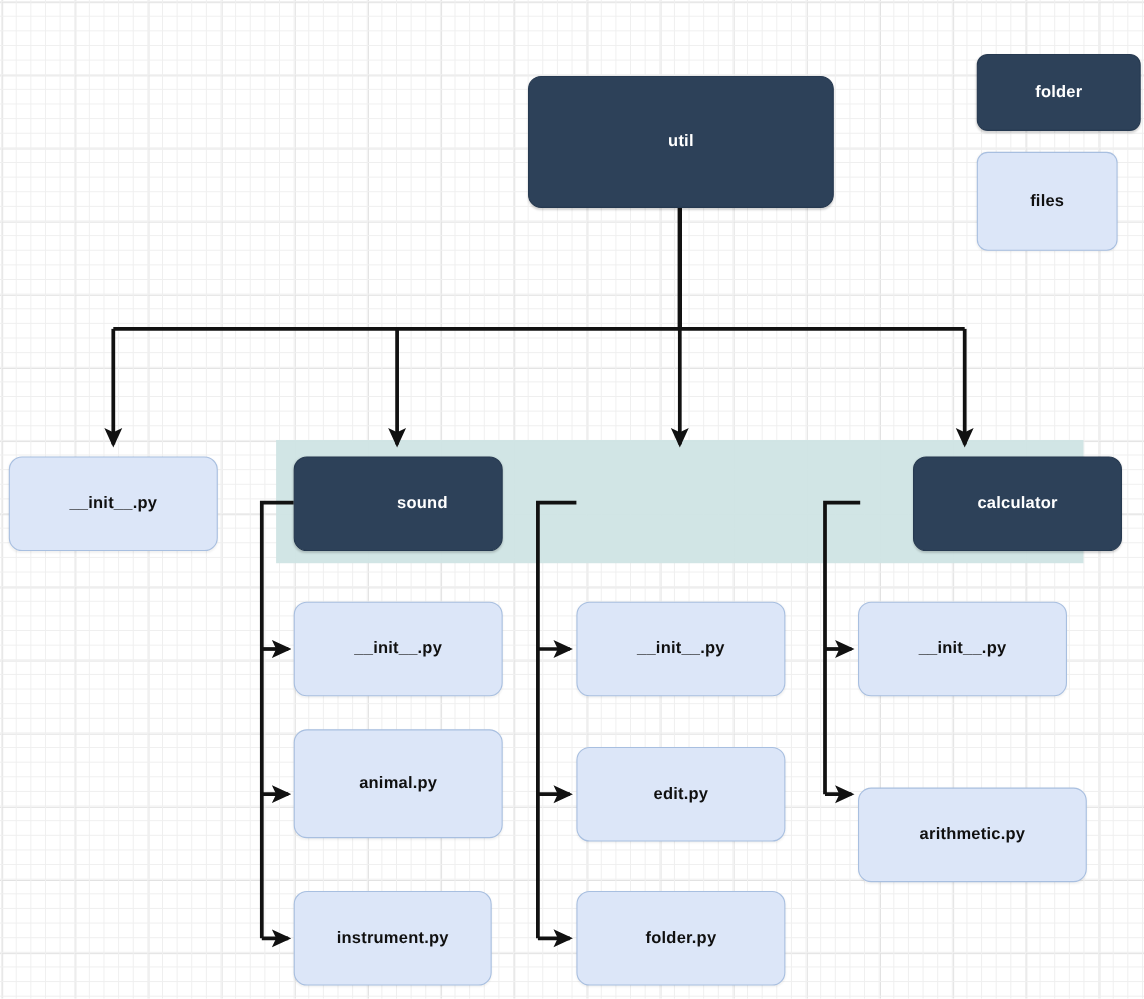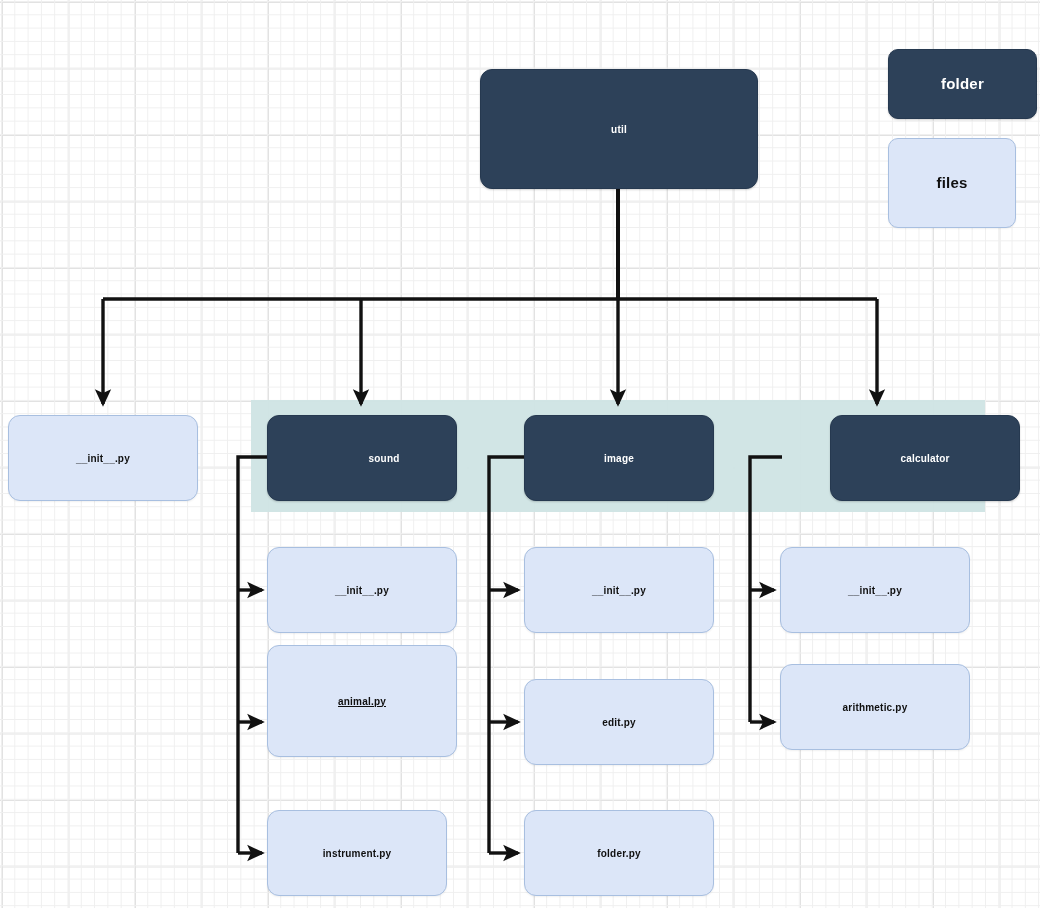--- a/index.html
+++ b/index.html
@@ -44,21 +44,21 @@
     opacity: 0.95;
   }
   .node {
     position: absolute;
     box-sizing: border-box;
     display: flex;
     align-items: center;
     justify-content: center;
     border-radius: 12px;
     font-weight: bold;
-    font-size: 10px;
+    font-size: 15px;
     letter-spacing: 0.2px;
     text-align: center;
     line-height: 1.1;
   }
   .node.folder {
     background: #2d4159;
     color: #ffffff;
     border: 1px solid #263950;
     box-shadow: 0 1px 2px rgba(0,0,0,0.18);
   }
@@ -127,47 +127,44 @@
   <div class="node folder" style="left:480px; top:69px; width:278px; height:120px;">
     <span>util</span>
   </div>
 
   <div class="node file" style="left:8px; top:415px; width:190px; height:86px;">
     <span>__init__.py</span>
   </div>
   <div class="node folder" style="left:267px; top:415px; width:190px; height:86px;padding-left:44px;">
     <span>sound</span>
   </div>
-  <div class="node folder" style="left:524px; top:415px; width:190px; height:86px;">
-    <span>image</span>
-  </div>
   <div class="node folder" style="left:782px; top:415px; width:190px; height:86px;margin-left:48px;">
     <span>calculator</span>
   </div>
 
   <div class="node file" style="left:267px; top:547px; width:190px; height:86px;">
     <span>__init__.py</span>
   </div>
-  <div class="node file" style="left:267px; top:645px; width:190px; height:112px;text-decoration:underline;">
+  <div class="node file" style="left:267px; top:663px; width:190px; height:99px;">
     <span>animal.py</span>
   </div>
   <div class="node file" style="left:267px; top:810px; width:180px; height:86px;">
     <span>instrument.py</span>
   </div>
 
   <div class="node file" style="left:524px; top:547px; width:190px; height:86px;">
     <span>__init__.py</span>
   </div>
   <div class="node file" style="left:524px; top:679px; width:190px; height:86px;">
     <span>edit.py</span>
   </div>
   <div class="node file" style="left:524px; top:810px; width:190px; height:86px;">
     <span>folder.py</span>
   </div>
 
   <div class="node file" style="left:780px; top:547px; width:190px; height:86px;">
     <span>__init__.py</span>
   </div>
-  <div class="node file" style="left:780px; top:664px; width:190px; height:86px;">
+  <div class="node file" style="left:780px; top:716px; width:208px; height:86px;">
     <span>arithmetic.py</span>
   </div>
 
 </div>
 
 </body></html>

